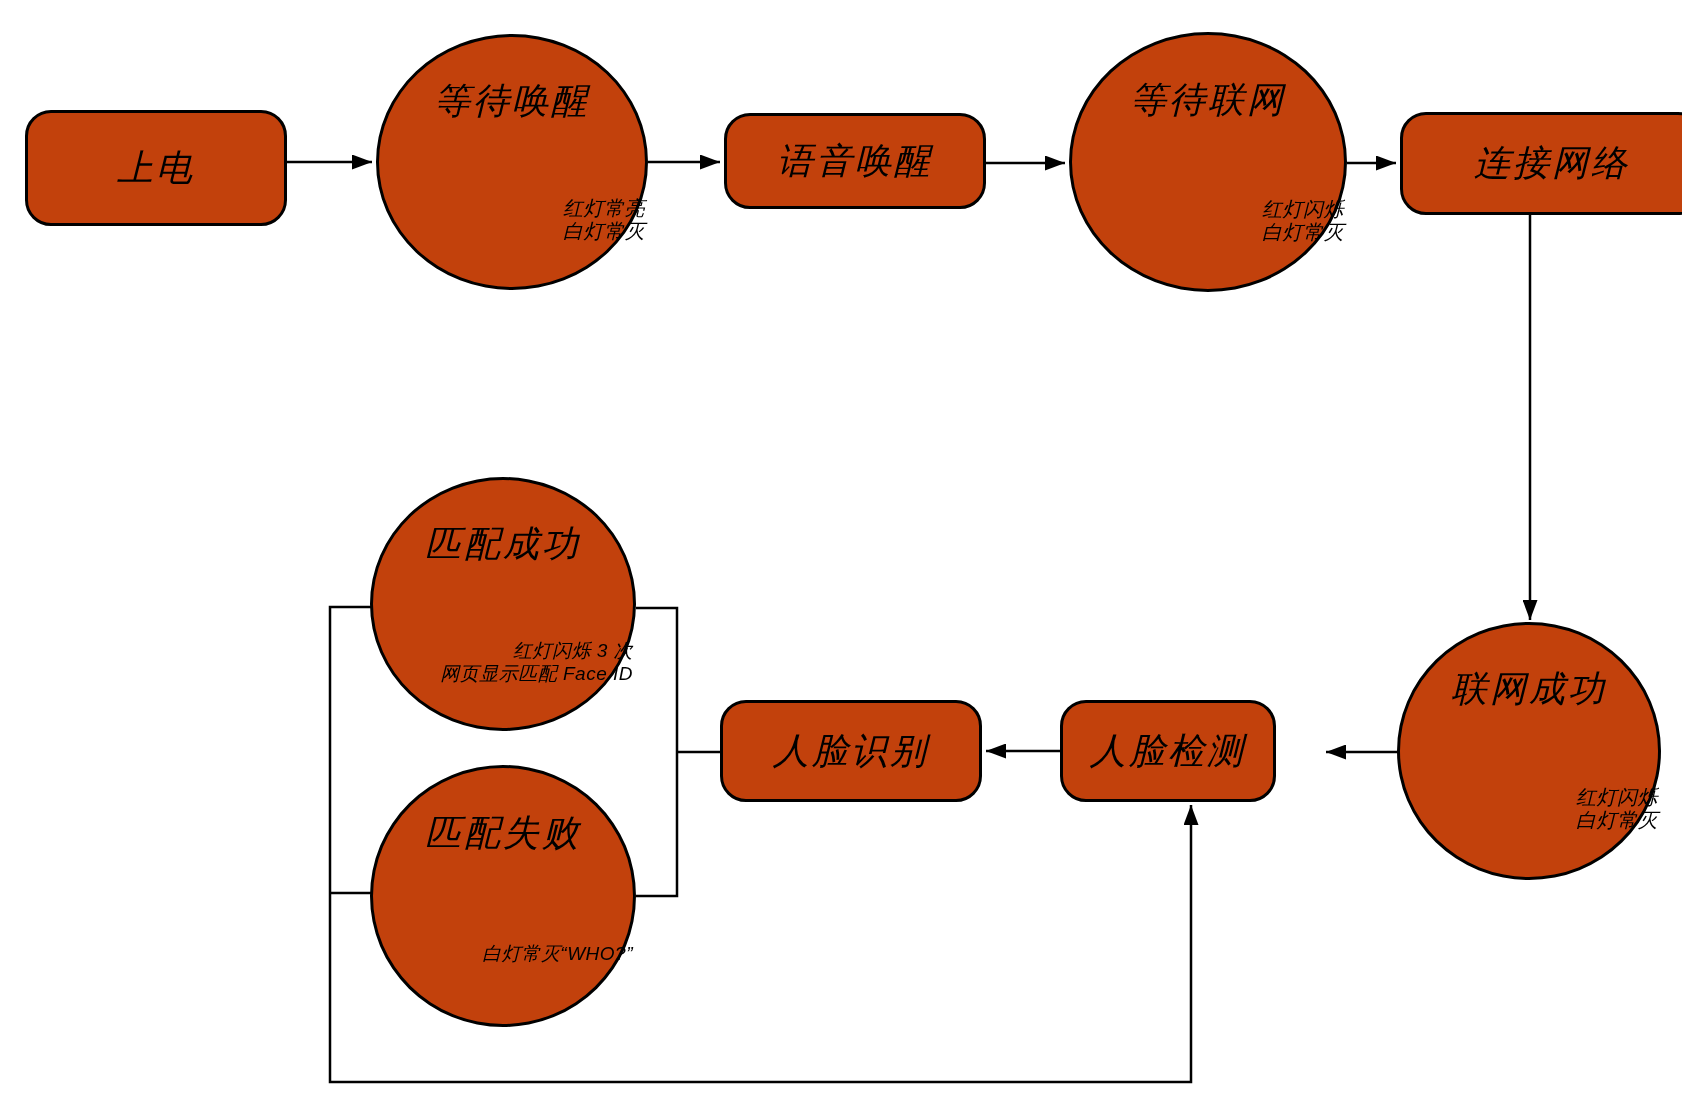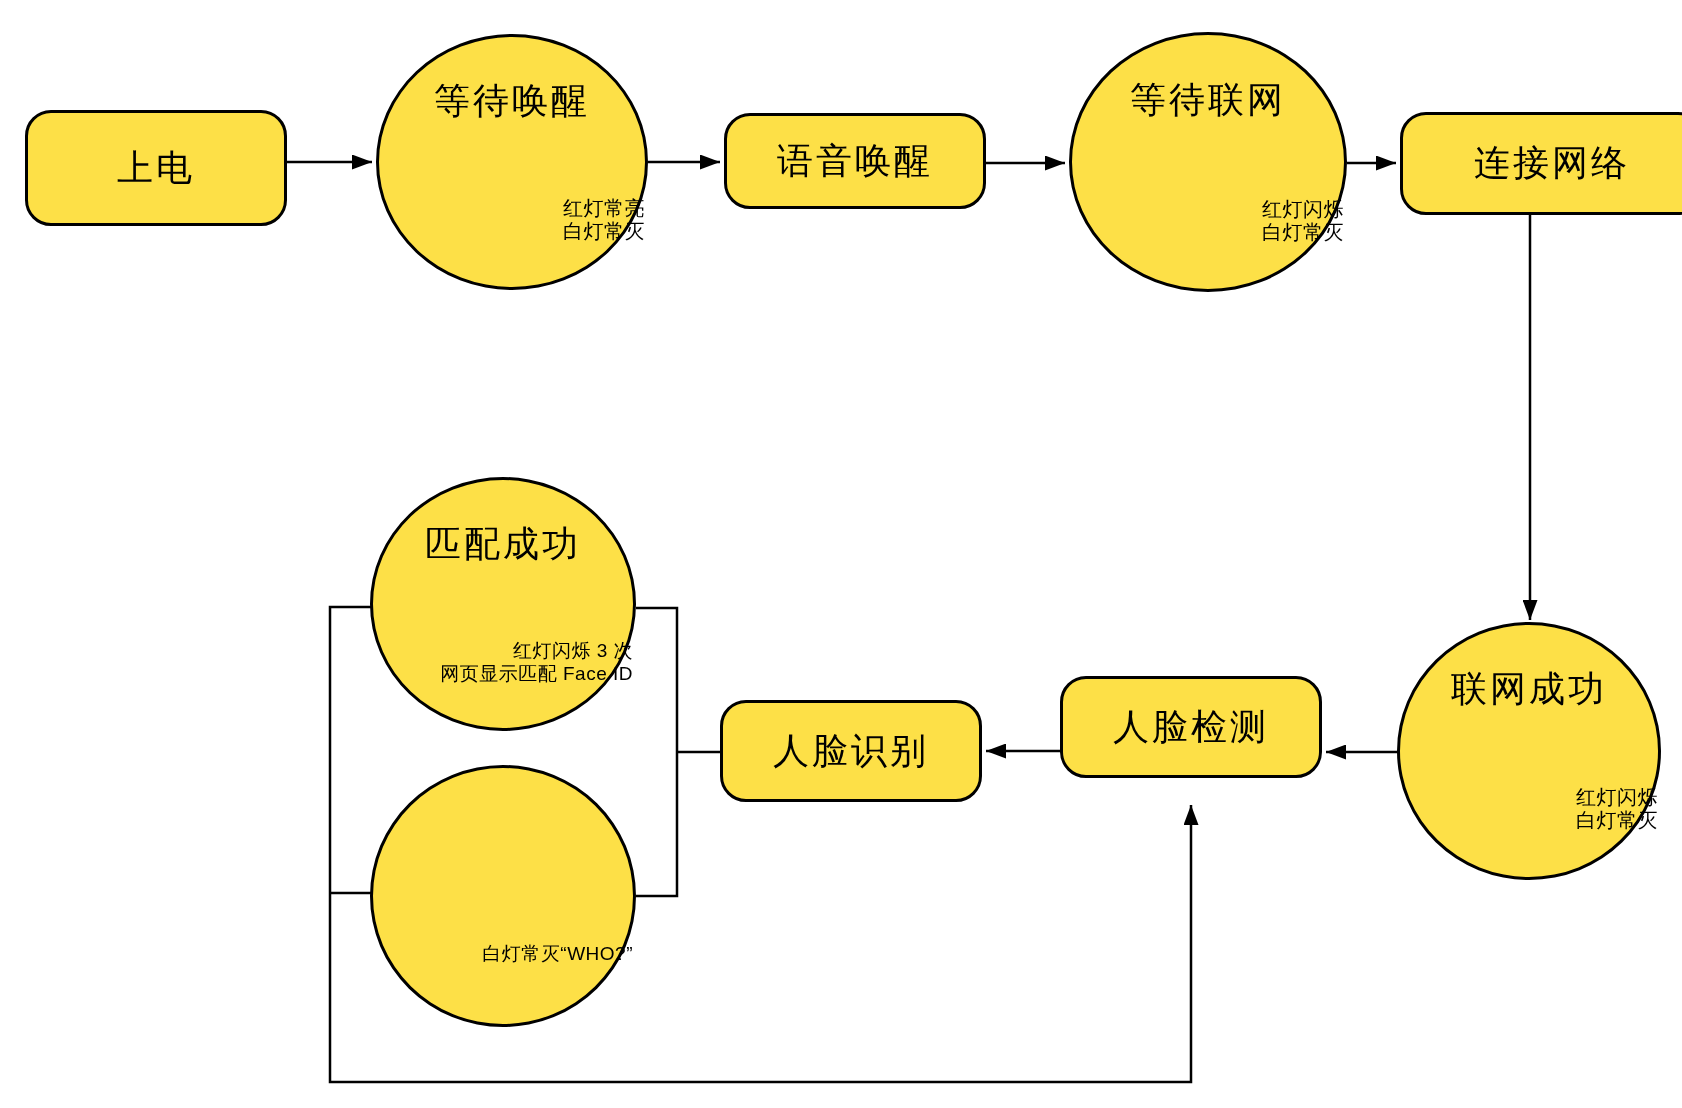--- a/index.html
+++ b/index.html
@@ -19,22 +19,23 @@
   #edges-layer {
     position: absolute;
     left: 0;
     top: 0;
     width: 1682px;
     height: 1108px;
   }
   .node {
     position: absolute;
     box-sizing: border-box;
-    background: #fde047;
+    background: #c2410c;
     border: 3px solid #000000;
+    font-style: italic;
   }
   .node.rect {
     border-radius: 26px;
     display: flex;
     align-items: center;
     justify-content: center;
   }
   .node.ellipse {
     border-radius: 50%;
   }
@@ -122,35 +123,36 @@
   </div>
 
   <div class="node ellipse" style="left:1397px; top:622px; width:264px; height:258px;">
     <div class="ellipse-title">联网成功</div>
     <div class="ellipse-status">
       <div>红灯闪烁</div>
       <div>白灯常灭</div>
     </div>
   </div>
 
-  <div class="node rect" style="left:1060px; top:676px; width:262px; height:102px;">
+  <div class="node rect" style="left:1060px; top:700px; width:216px; height:102px;">
     <div class="node-label">人脸检测</div>
   </div>
 
   <div class="node rect" style="left:720px; top:700px; width:262px; height:102px;">
     <div class="node-label">人脸识别</div>
   </div>
 
   <div class="node ellipse" style="left:370px; top:477px; width:266px; height:254px;">
     <div class="ellipse-title">匹配成功</div>
     <div class="ellipse-status" style="font-size:19px;">
       <div>红灯闪烁 3 次</div>
       <div>网页显示匹配 Face ID</div>
     </div>
   </div>
 
   <div class="node ellipse" style="left:370px; top:765px; width:266px; height:262px;">
+    <div class="ellipse-title">匹配失败</div>
     <div class="ellipse-status" style="top:68%; font-size:19px;">
       <div>白灯常灭“WHO?”</div>
     </div>
   </div>
 
 </div>
 
 </body></html>

